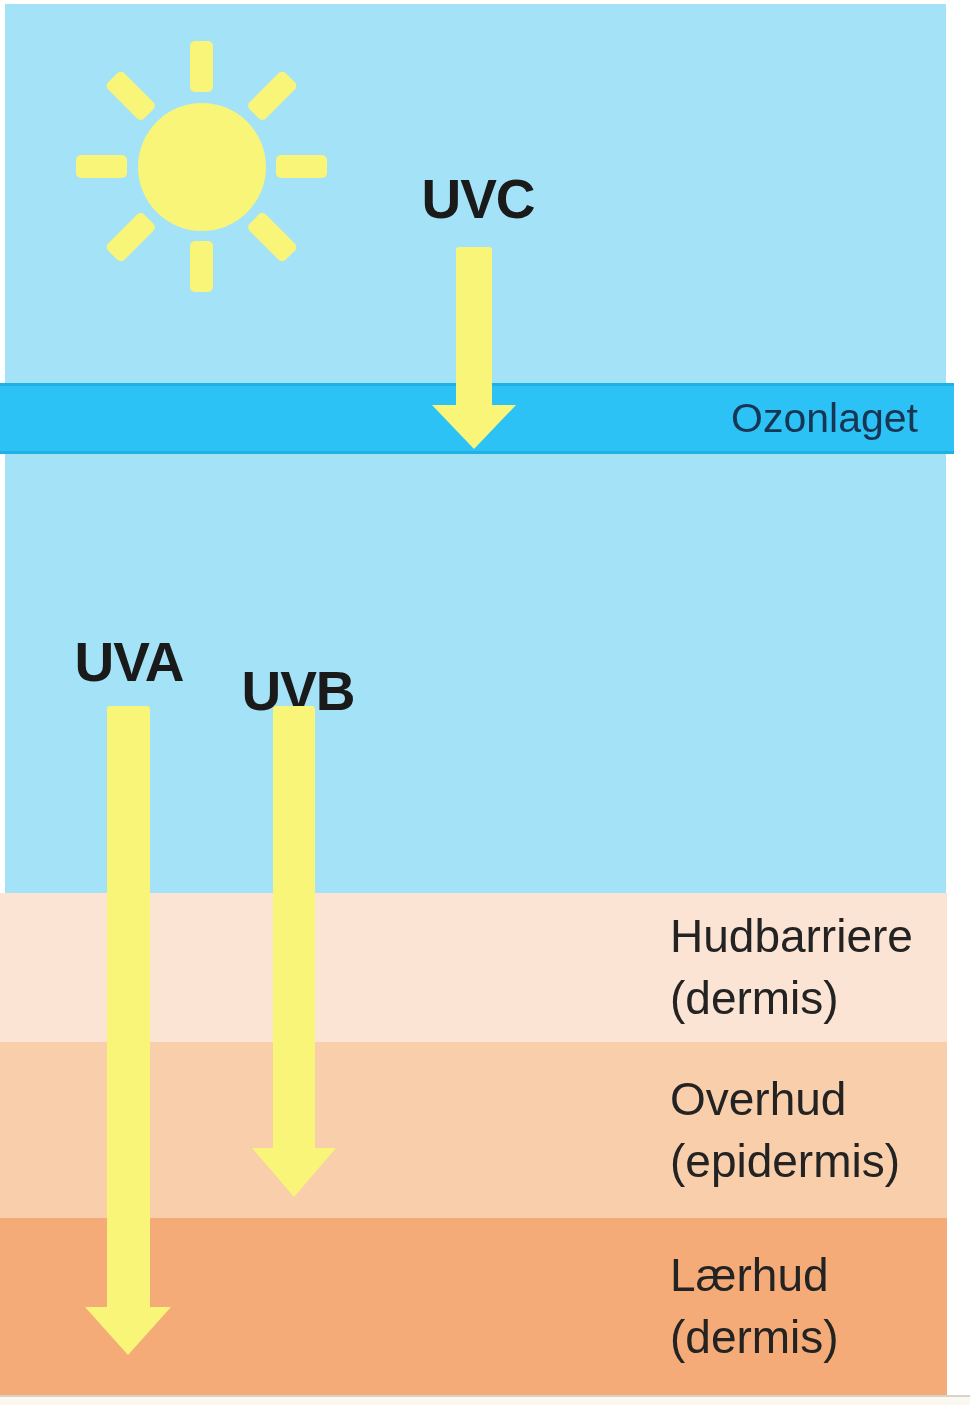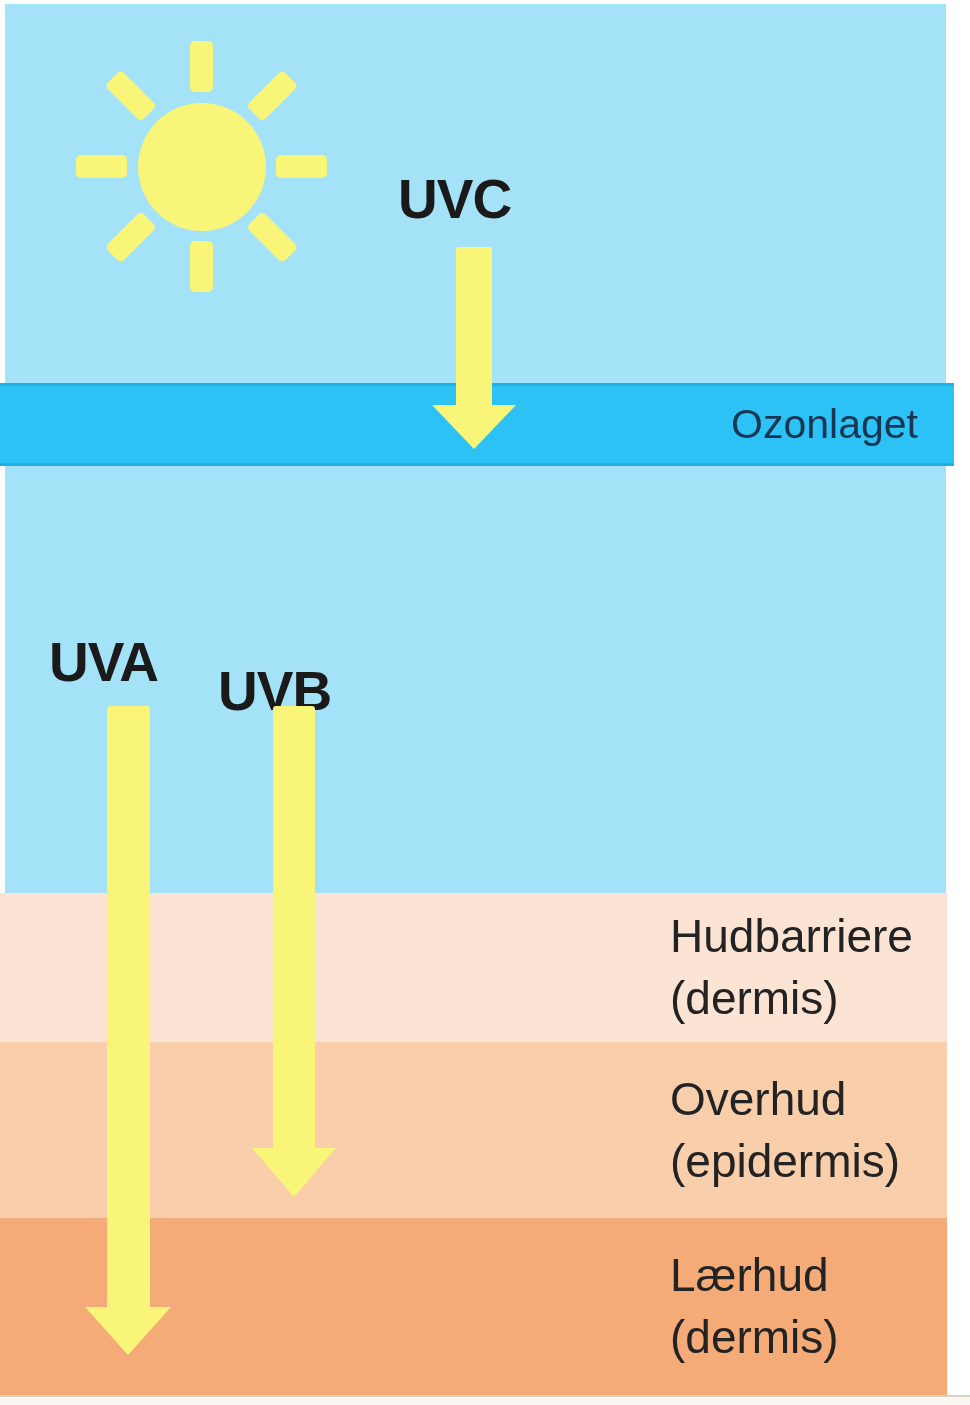--- a/index.html
+++ b/index.html
@@ -14,21 +14,21 @@
   
   .sky {
     position: absolute;
     left: 5px; top: 4px;
     width: 941px; height: 889px;
     background: var(--sky, #a4e2f8);
   }
   .ozone-band {
     position: absolute;
     left: 0; top: 383px;
-    width: 954px; height: 83px;
+    width: 954px; height: 71px;
     background: var(--ozone, #2dc2f5);
     border-top: 3px solid var(--ozone-edge, #21b0e2);
     border-bottom: 3px solid var(--ozone-edge, #21b0e2);
     box-sizing: border-box;
     display: flex;
     align-items: center;
     justify-content: flex-end;
   }
   .ozone-label {
     font-size: 41px;
@@ -78,21 +78,21 @@
     position: absolute;
     left: -12px; top: -26px;
     width: 23px; height: 51px;
     border-radius: 5px;
     background: var(--ray-yellow, #f8f578);
   }
   
   .uv-label {
     position: absolute;
     width: 160px;
-    text-align: left;
+    text-align: center;
     font-weight: bold;
     font-size: 55px;
     letter-spacing: -1px;
     line-height: 1;
     color: var(--label-black, #1a1a1a);
   }
   .uv-label-uvc { left: 398px; top: 172px; }
   .uv-label-uva { left: 49px;  top: 635px; }
   .uv-label-uvb { left: 218px; top: 635px; margin-top: 29px; }
   

